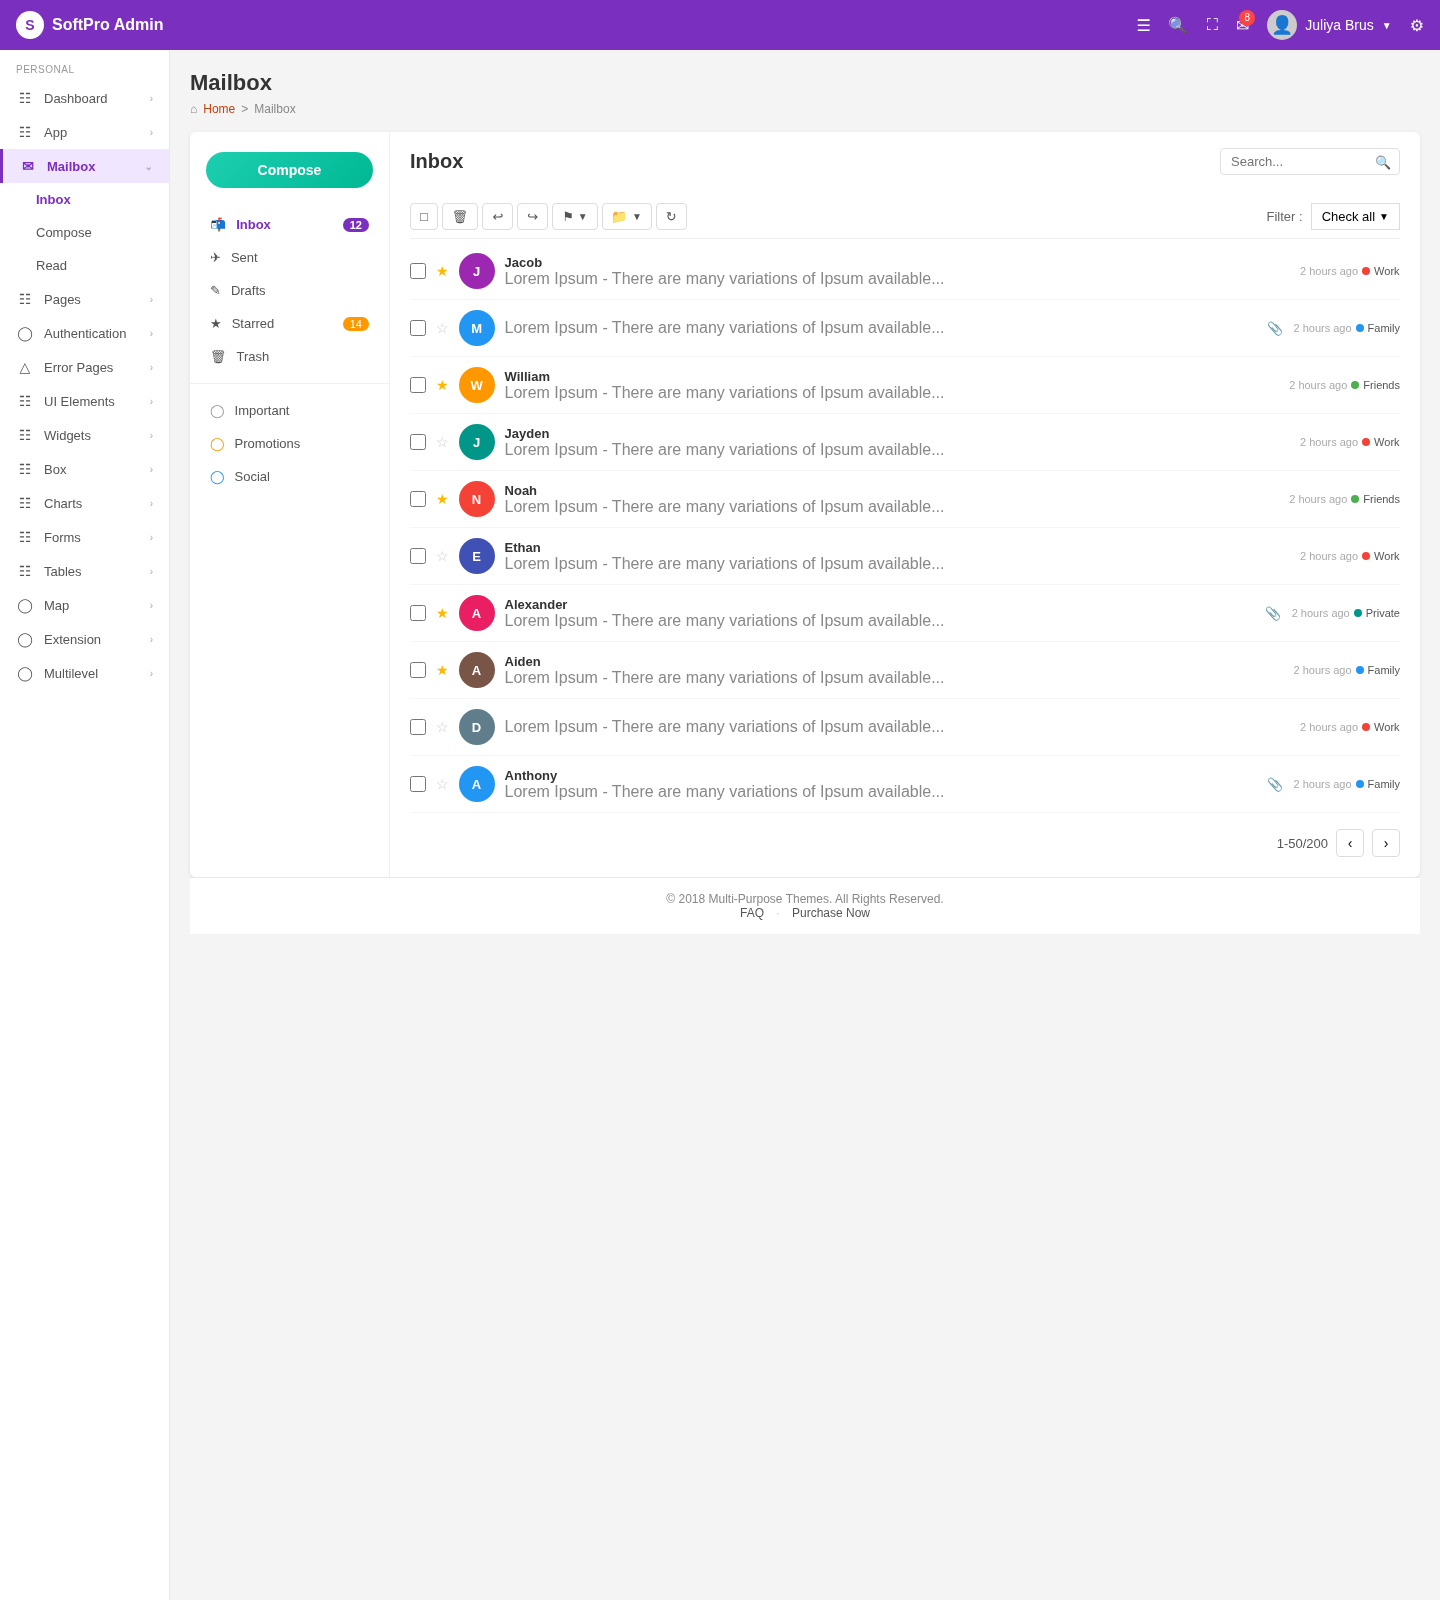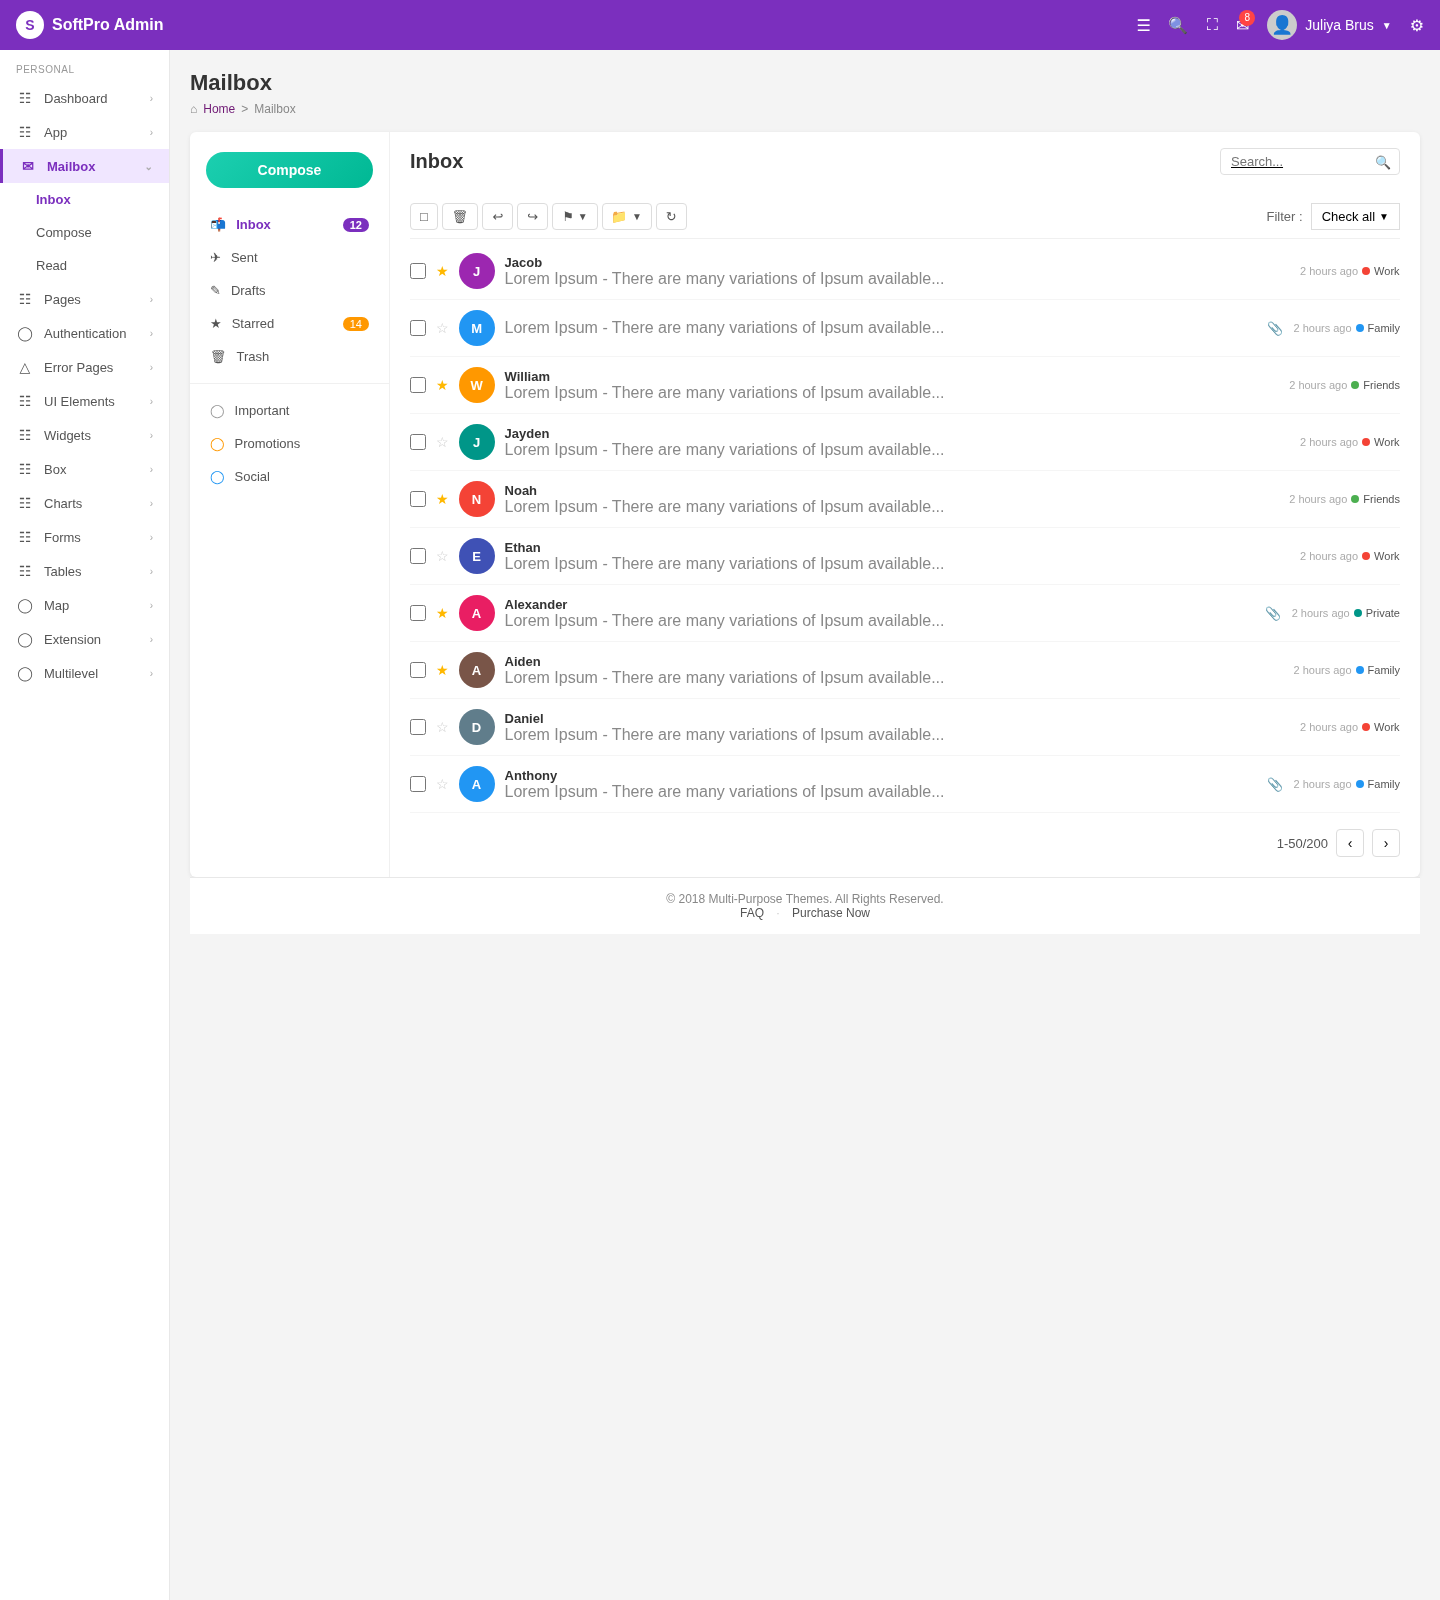--- a/index.html
+++ b/index.html
@@ -140,21 +140,21 @@
       margin-bottom: 6px;
     }
     .breadcrumb {
       display: flex;
       align-items: center;
       gap: 6px;
       font-size: 12px;
       color: #888;
       margin-bottom: 16px;
     }
-    .breadcrumb a { color: #701a75; text-decoration: none; }
+    .breadcrumb a { color: #c2410c; text-decoration: none; }
 
     
     .mail-card {
       background: #fff;
       border-radius: 6px;
       box-shadow: 0 1px 4px rgba(0,0,0,0.08);
       overflow: hidden;
     }
 
     
@@ -234,21 +234,20 @@
       display: flex;
       justify-content: flex-end;
     }
     .mail-search-input {
       border: 1px solid #e0e0e0;
       border-radius: 4px;
       padding: 5px 30px 5px 10px;
       font-size: 13px;
       width: 180px;
       outline: none;
-      text-decoration: underline;
     }
     .mail-search-icon {
       position: absolute;
       right: 8px;
       top: 50%;
       transform: translateY(-50%);
       color: #aaa;
       font-size: 13px;
     }
 
@@ -835,21 +834,20 @@
           <span class="email-tag-dot" style="background:#2196F3;"></span>
           <span>Family</span>
         </div>
       </div>
     </div>
               <div class="email-row">
       <input type="checkbox" class="email-checkbox" style="">
       <span class="email-star empty">☆</span>
       <div class="email-avatar av-grey">D</div>
       <div class="email-body">
-        <div class="email-sender">Daniel</div>
         <div class="email-preview">Lorem Ipsum - There are many variations of Ipsum available...</div>
       </div>
 
       <div class="email-meta">
         <span class="email-time">2 hours ago</span>
         <div class="email-tag">
           <span class="email-tag-dot" style="background:#F44336;"></span>
           <span>Work</span>
         </div>
       </div>

